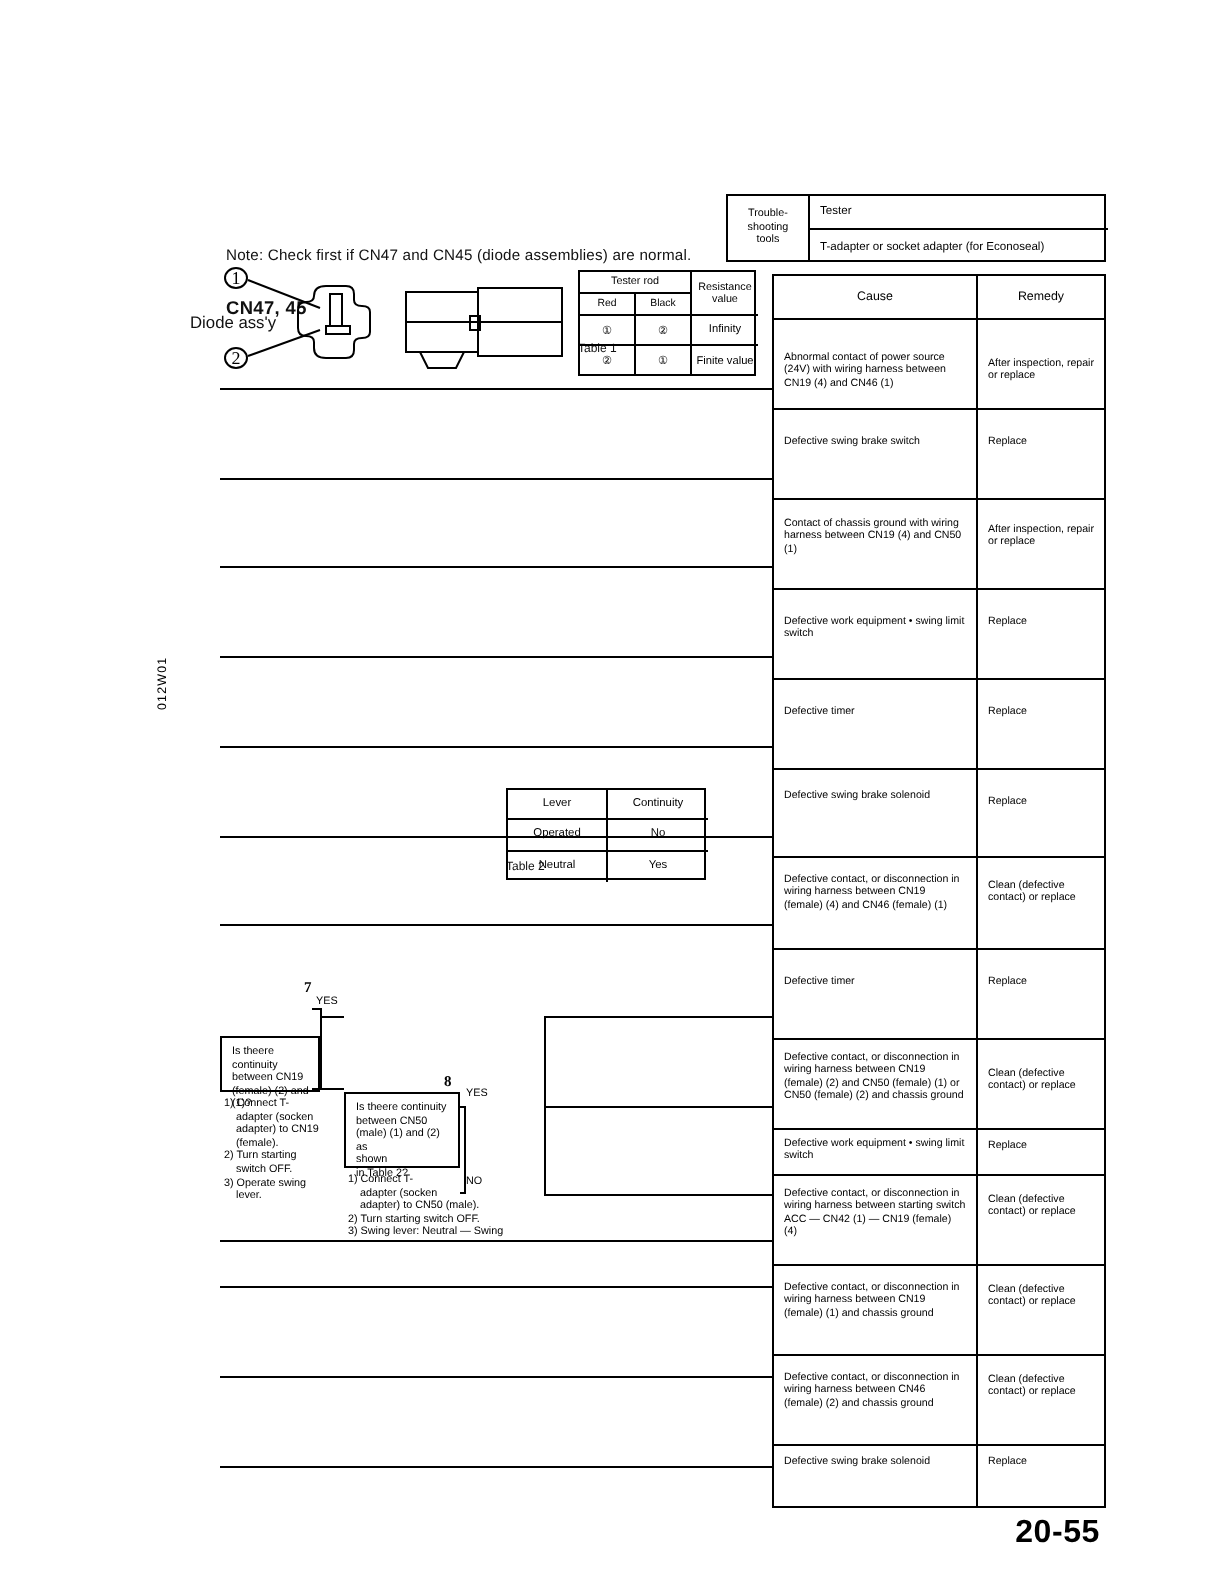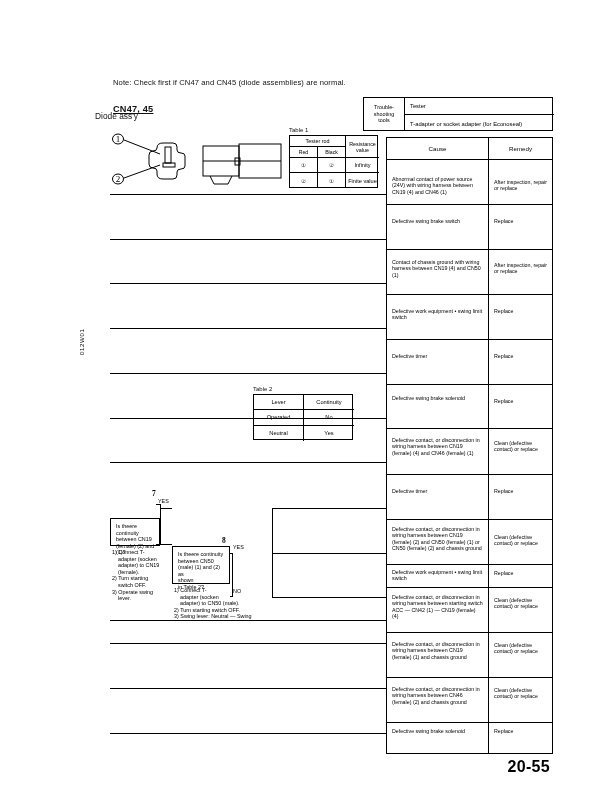--- a/index.html
+++ b/index.html
@@ -13,27 +13,27 @@
   }
   #page {
     position: relative;
     width: 614px;
     height: 791px;
     background: #fff;
     overflow: hidden;
   }
 
   
-  .t  { position: absolute; font-size: 7px; line-height: 8.5px; color: #111; }
+  .t  { position: absolute; font-size: 7px; line-height: 8.5px; color: #111; margin-top: 45px; }
 
   
   #note { left: 113px; top: 79px; font-size: 7.6px; letter-spacing: .1px; }
 
   
-  #cn-title { left: 113px; top: 105px; font-size: 9.2px; font-weight: bold; letter-spacing: .2px; text-decoration: underline; }
+  #cn-title { left: 113px; top: 105px; font-size: 9.2px; font-weight: bold; letter-spacing: .2px; }
   #cn-sub   { left: 95px; top: 112px; font-size: 8.4px; }
 
   
   #tools {
     position: absolute; left: 363px; top: 97px; width: 190px; height: 34px;
     border: 1px solid #000; box-sizing: border-box;
   }
   #tools .tcell-left {
     position: absolute; left: 0; top: 0; width: 41px; height: 100%;
     border-right: 1px solid #000; box-sizing: border-box;

